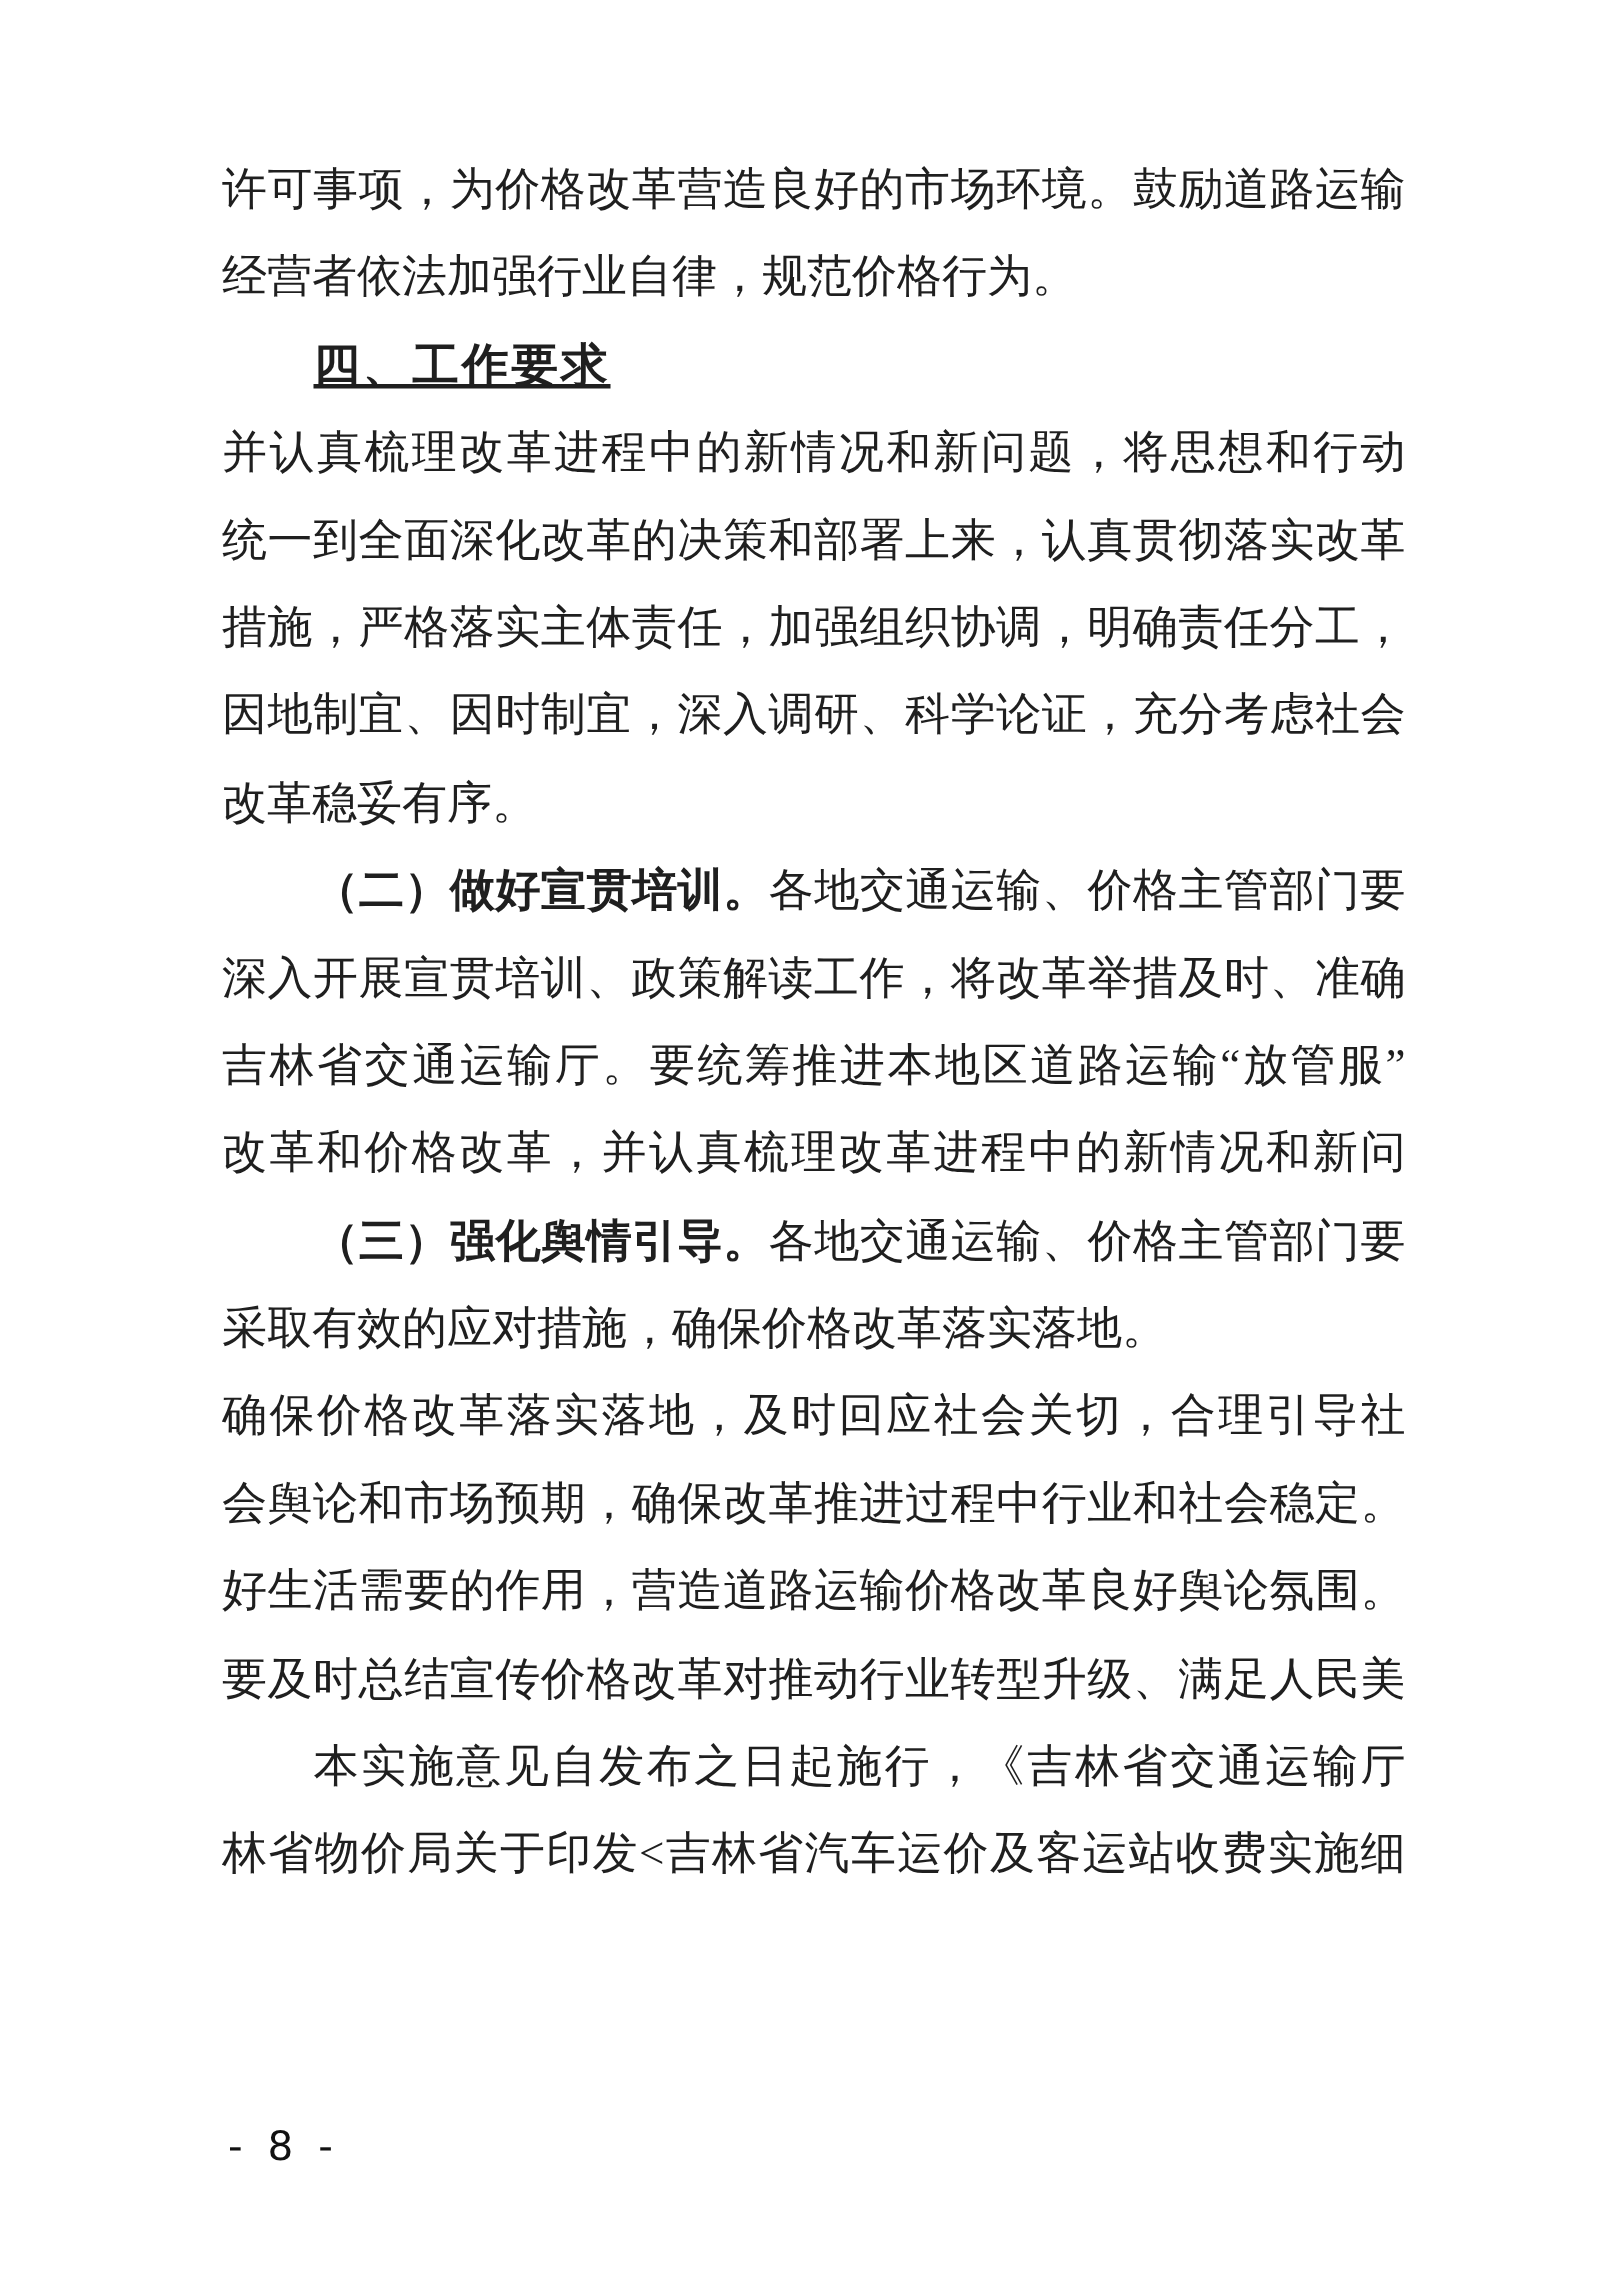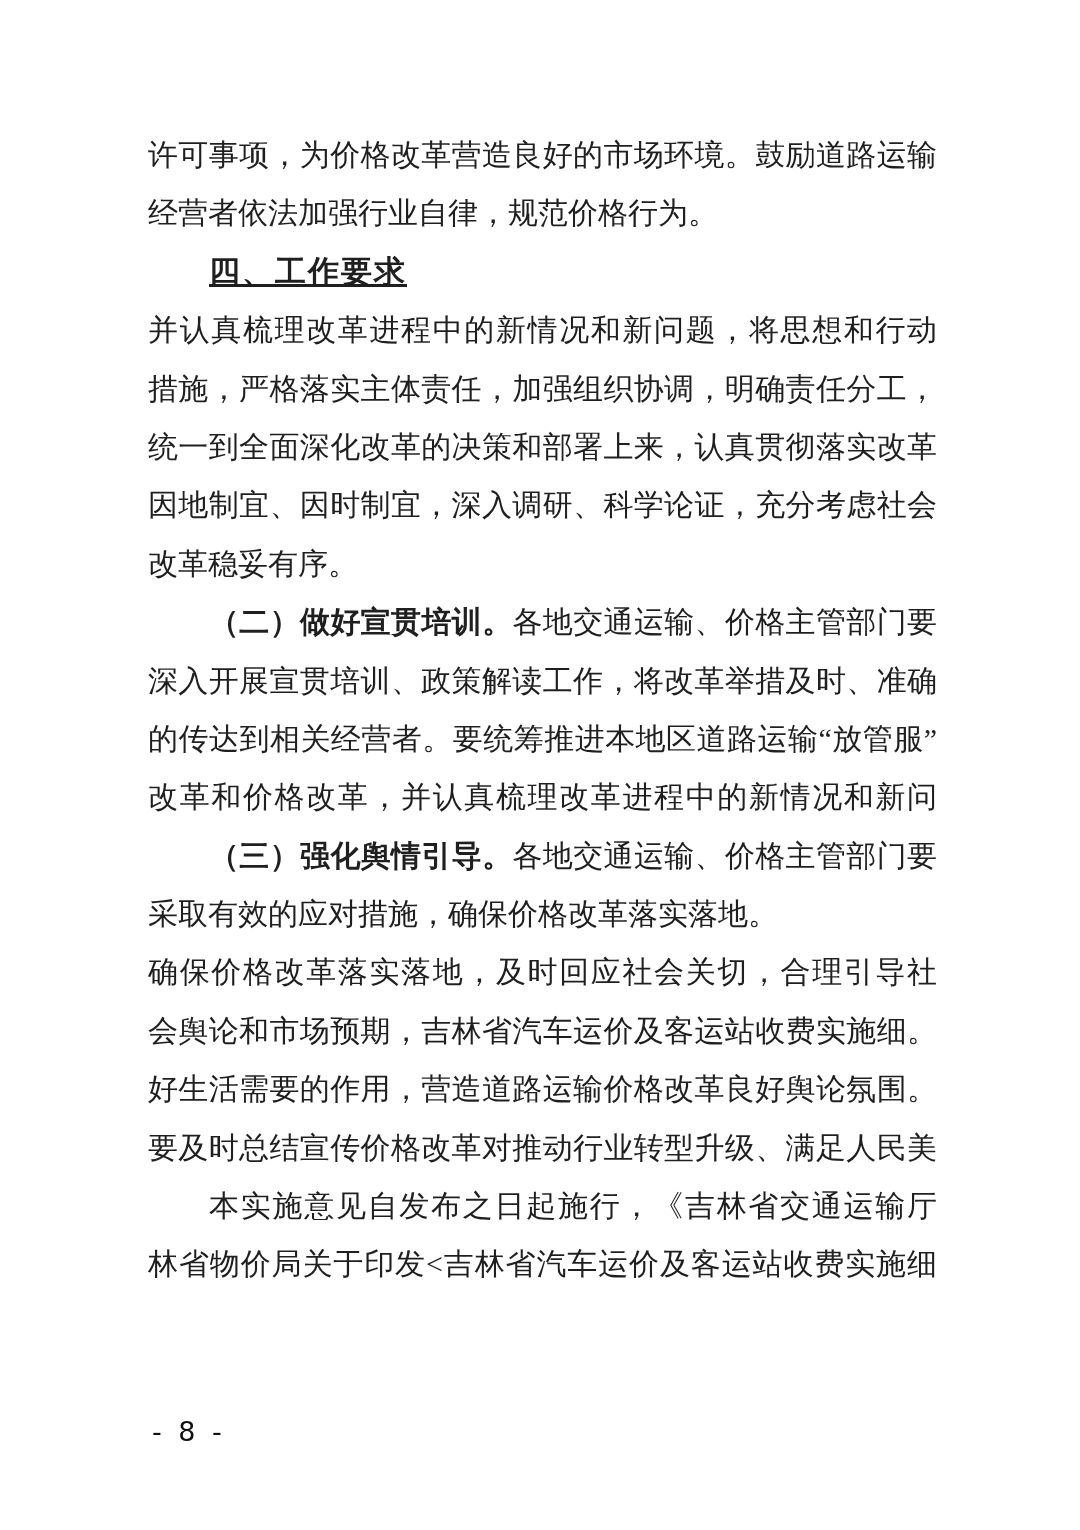--- a/index.html
+++ b/index.html
@@ -12,21 +12,21 @@
     width: 1080px;
     height: 1530px;
     background: #ffffff;
     overflow: hidden;
     font-family: "Liberation Serif", "DejaVu Serif", serif;
     color: #1f1f1f;
   }
   .textblock {
     position: absolute;
     left: 148px;
-    top: 126px;
+    top: 98px;
     width: 789px;
   }
   .line {
     height: 58.4px;
     line-height: 58.4px;
     font-size: 30px;
     white-space: nowrap;
   }
   .line.j {
     white-space: normal;
@@ -67,34 +67,34 @@
 
 <div class="page">
   <div class="textblock">
 
     <div class="line j">许可事项，为价格改革营造良好的市场环境。鼓励道路运输</div>
     <div class="line">经营者依法加强行业自律，规范价格行为。</div>
 
     <div class="line indent heading">四、工作要求</div>
 
     <div class="line j">并认真梳理改革进程中的新情况和新问题，将思想和行动</div>
+    <div class="line j">统一到全面深化改革的决策和部署上来，认真贯彻落实改革</div>
     <div class="line j">措施，严格落实主体责任，加强组织协调，明确责任分工，</div>
-    <div class="line j">统一到全面深化改革的决策和部署上来，认真贯彻落实改革</div>
     <div class="line j">因地制宜、因时制宜，深入调研、科学论证，充分考虑社会</div>
     <div class="line">改革稳妥有序。</div>
 
     <div class="line indent j"><span class="bold">（二）做好宣贯培训。</span><span>各地交通运输、价格主管部门要</span></div>
     <div class="line j">深入开展宣贯培训、政策解读工作，将改革举措及时、准确</div>
-    <div class="line j">的传达到相关经营者。要统筹推进本地区道路运输“放管服”</div>
+    <div class="line j">吉林省交通运输厅。要统筹推进本地区道路运输“放管服”</div>
     <div class="line j">改革和价格改革，并认真梳理改革进程中的新情况和新问题，</div>
     <div class="line indent j"><span class="bold">（三）强化舆情引导。</span><span>各地交通运输、价格主管部门要</span></div>
 
     <div class="line">采取有效的应对措施，确保价格改革落实落地。</div>
     <div class="line j">确保价格改革落实落地，及时回应社会关切，合理引导社</div>
-    <div class="line j">会舆论和市场预期，吉林省汽车运价及客运站收费实施细。</div>
+    <div class="line j">会舆论和市场预期，确保改革推进过程中行业和社会稳定。</div>
     <div class="line j">好生活需要的作用，营造道路运输价格改革良好舆论氛围。</div>
     <div class="line j">要及时总结宣传价格改革对推动行业转型升级、满足人民美</div>
 
     <div class="line indent j">本实施意见自发布之日起施行，《吉林省交通运输厅　吉</div>
     <div class="line j">林省物价局关于印发&lt;吉林省汽车运价及客运站收费实施细</div>
 
   </div>
 
   <div class="pagenum">- 8 -</div>
 </div>

